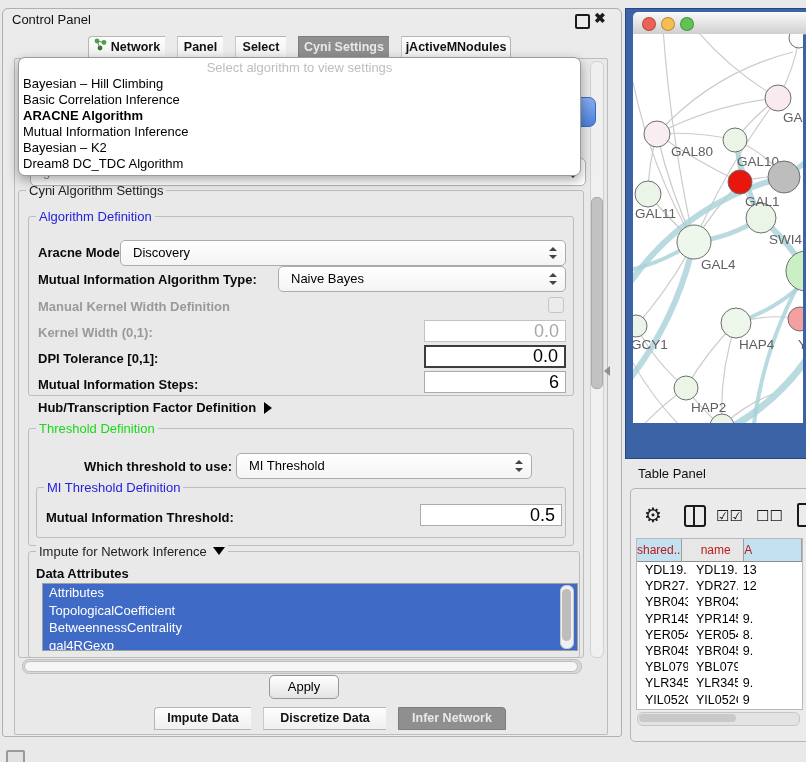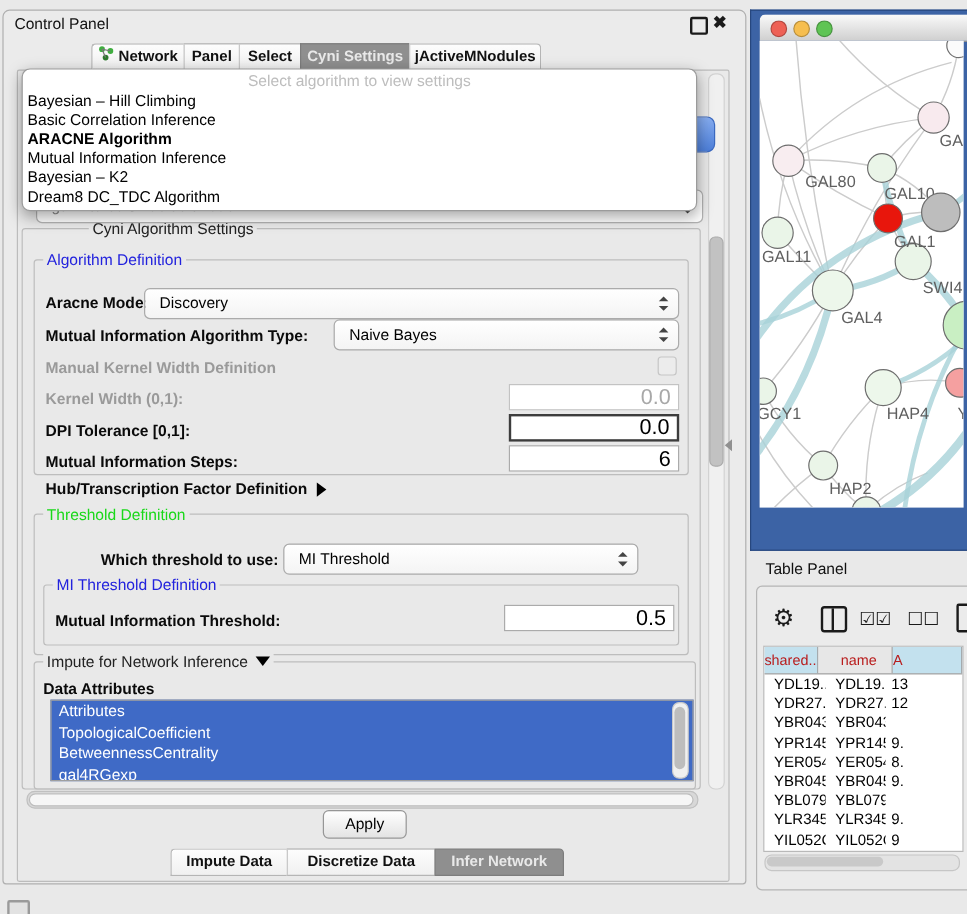--- a/index.html
+++ b/index.html
@@ -9,21 +9,21 @@
   
   .cp-frame{left:2px;top:8px;width:618px;height:727px;background:#ebebeb;
             border:1px solid #b0b0b0;border-radius:6px 6px 3px 3px;}
   .cp-title{left:12px;top:12px;font-size:13px;color:#111;}
   .float-btn{left:575px;top:14px;width:11px;height:11px;border:2px solid #1a1a1a;border-radius:2px;}
   .close-btn{left:594px;top:10px;font-size:14px;font-weight:bold;color:#1a1a1a;}
   
   .tabbar{left:76px;top:36px;height:23px;display:flex;}
   .tab{height:21px;line-height:21px;font-size:12.5px;font-weight:bold;color:#111;text-align:center;
        background:linear-gradient(#fdfdfd,#f0f0f0);border-top:1px solid #b5b5b5;border-bottom:1px solid #b5b5b5;
-       padding:0;white-space:nowrap;overflow:hidden;display:flex;align-items:center;justify-content:center;gap:4px;}
+       padding:0;white-space:nowrap;overflow:hidden;display:flex;align-items:center;justify-content:center;gap:4px;margin-left:12px;}
   .tab:first-child{border-left:1px solid #b5b5b5;border-radius:4px 0 0 0;}
   .tab:last-child{border-right:1px solid #b5b5b5;border-radius:0 4px 0 0;}
   .tab + .tab{border-left:1px solid #c9c9c9;}
   .tab.sel{background:#8f8f8f;color:#e9e9e9;border-color:#7d7d7d;}
   
   .content{left:14px;top:58px;width:592px;height:675px;border:1px solid #bcbcbc;border-radius:2px;background:#e9e9e9;}
   .vtrack{left:590px;top:61px;width:12px;height:595px;background:#f0f0f0;border:1px solid #d2d2d2;border-radius:6px;}
   .vthumb{left:591px;top:197px;width:10px;height:190px;background:#c2c2c2;border:1px solid #ababab;border-radius:5px;}
   
   .combo-hidden{left:30px;top:158px;width:554px;height:26px;background:#fff;border:1px solid #b3b3b3;border-radius:5px;z-index:1;}
@@ -136,21 +136,21 @@
       <div class="item">Bayesian – Hill Climbing</div>
       <div class="item">Basic Correlation Inference</div>
       <div class="item b">ARACNE Algorithm</div>
       <div class="item">Mutual Information Inference</div>
       <div class="item">Bayesian – K2</div>
       <div class="item">Dream8 DC_TDC Algorithm</div>
     </div>
 </div>
 
 <div class="abs group" style="left:18px;top:190px;width:564px;height:466px;"></div>
-<span class="abs gtitle" style="left:26px;top:183px;color:#222;margin-left:48px;">Cyni Algorithm Settings</span>
+<span class="abs gtitle" style="left:26px;top:183px;color:#222;">Cyni Algorithm Settings</span>
 
 <div class="abs group" style="left:28px;top:216px;width:544px;height:178px;"></div>
 <span class="abs gtitle blue" style="left:36px;top:209px;">Algorithm Definition</span>
 
 <span class="abs lbl" style="left:38px;top:245px;">Aracne Mode:</span>
 <div class="abs combo" style="left:120px;top:240px;width:444px;">
   <span class="cv">Discovery</span>
   <span class="arrows"></span>
 </div>
 

